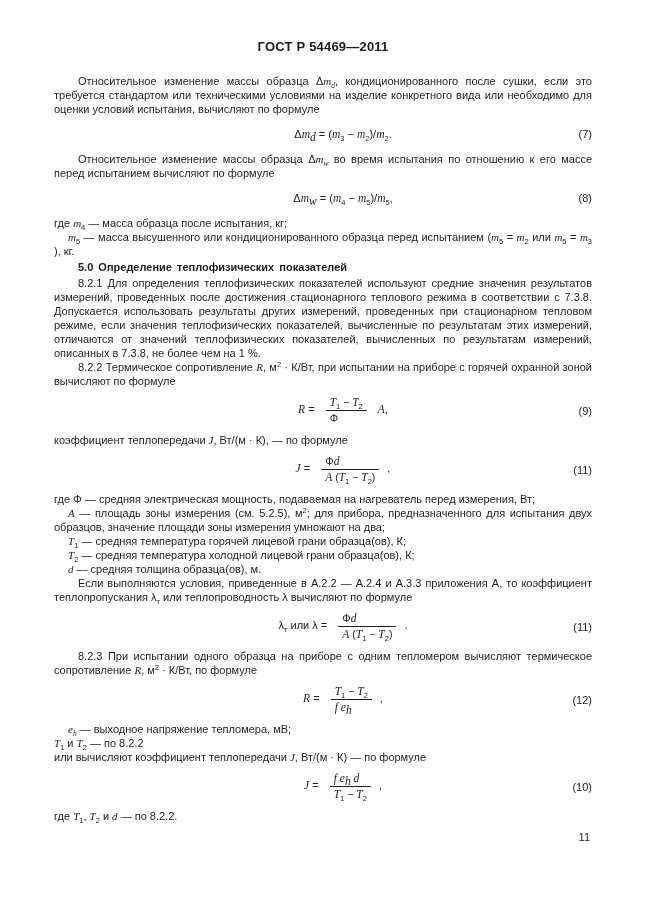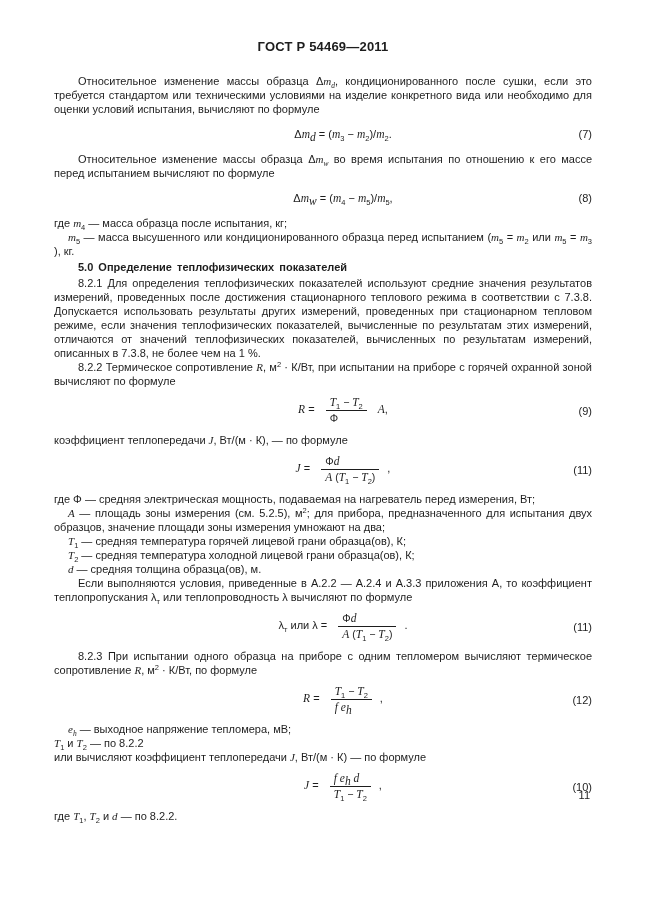--- a/index.html
+++ b/index.html
@@ -56,21 +56,21 @@
     font-size: 10.5px;
   }
   .frac .top { display: block; padding: 0 4px 1px; border-bottom: 1px solid #1d1d1d; }
   .frac .bot { display: block; padding: 1px 4px 0; }
   sub, sup { font-size: 7.5px; line-height: 0; }
   sub { vertical-align: -2.5px; }
   sup { vertical-align: 4px; }
   i { font-family: "Liberation Serif", serif; font-style: italic; }
   .page-number {
     position: absolute;
-    right: 56px; top: 788px; text-align: right;
+    right: 56px; top: 830px; text-align: right;
   }
 </style>
 </head>
 <body>
 
 <div class="page">
 
   <div class="doc-header">ГОСТ Р 54469—2011</div>
 
   <p class="indent">Относительное изменение массы образца Δ<i>m</i><sub><i>d</i></sub>, кондиционированного после сушки, если это требуется стандартом или техническими условиями на изделие конкретного вида или необходимо для оценки условий испытания, вычисляют по формуле</p>

